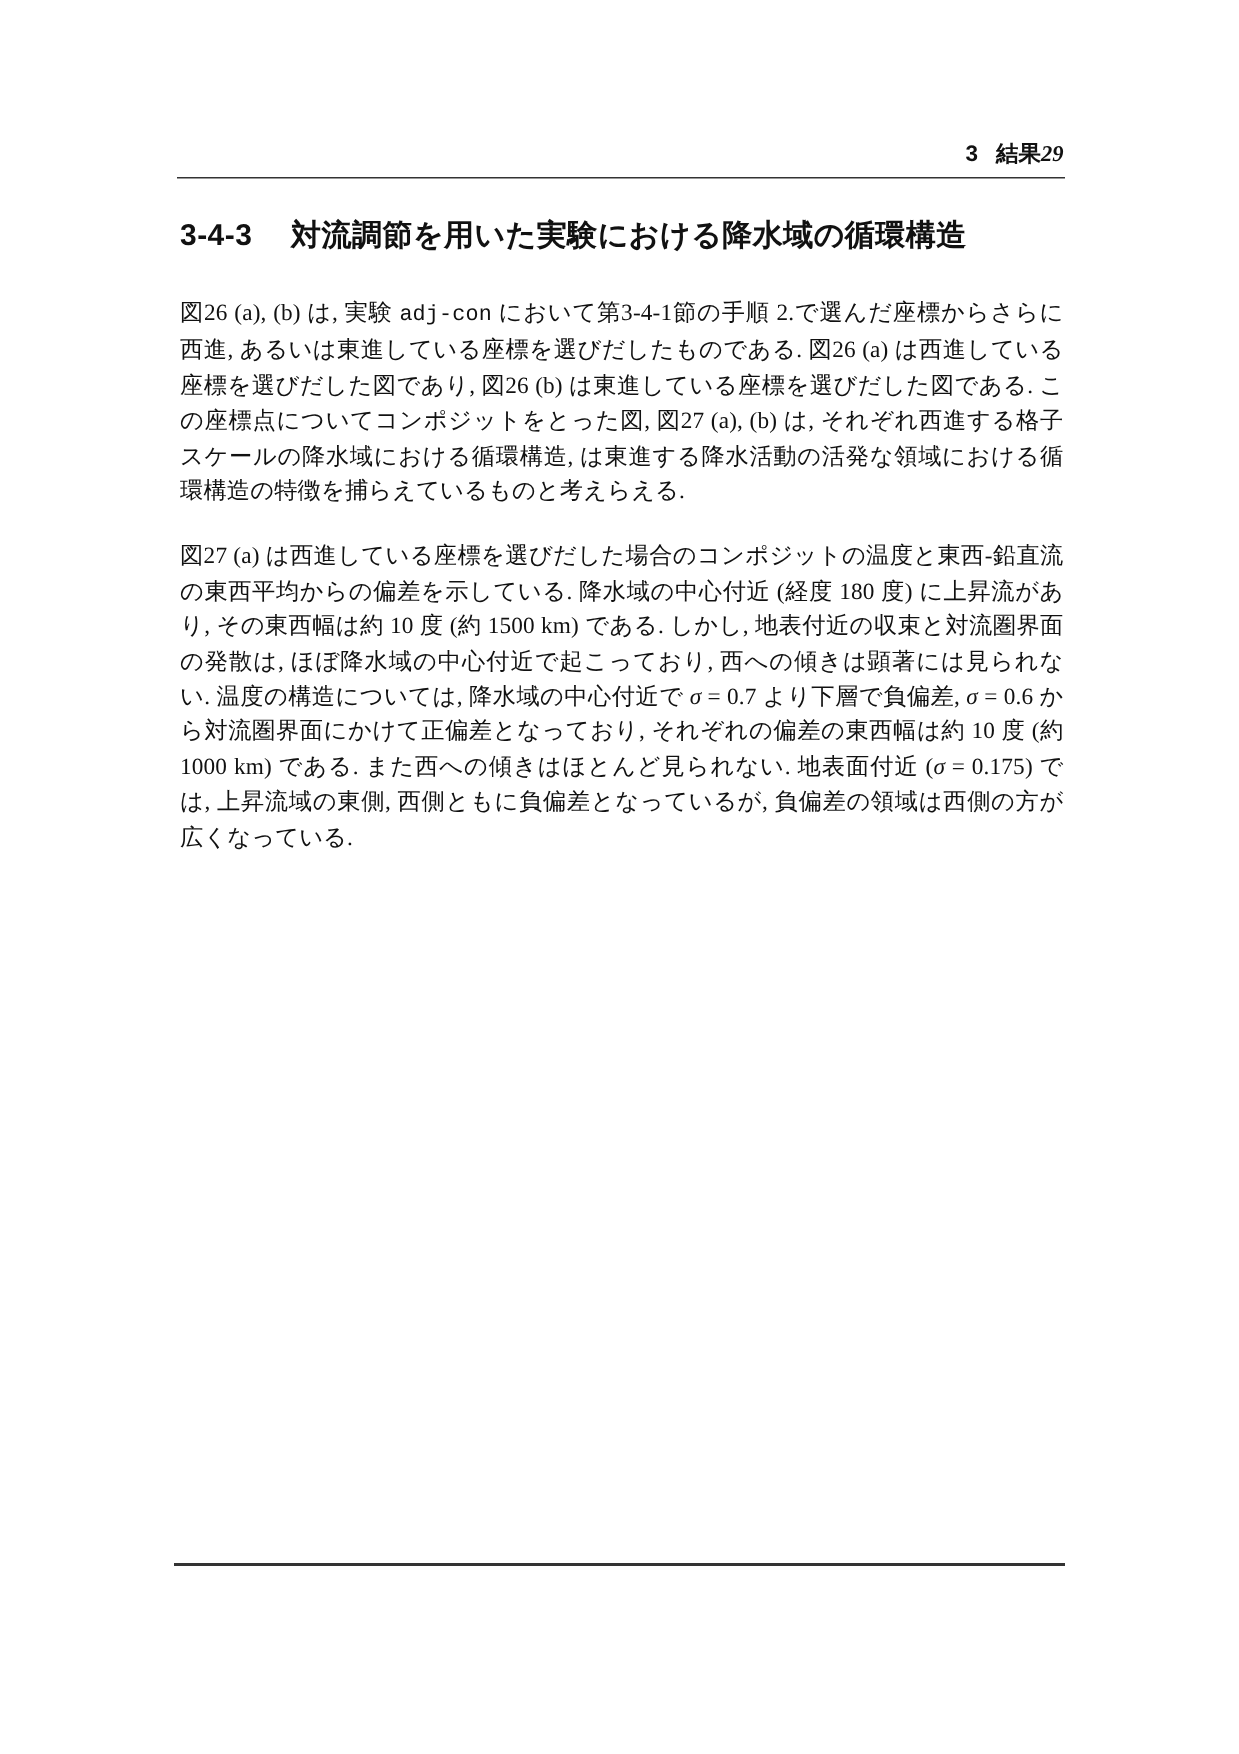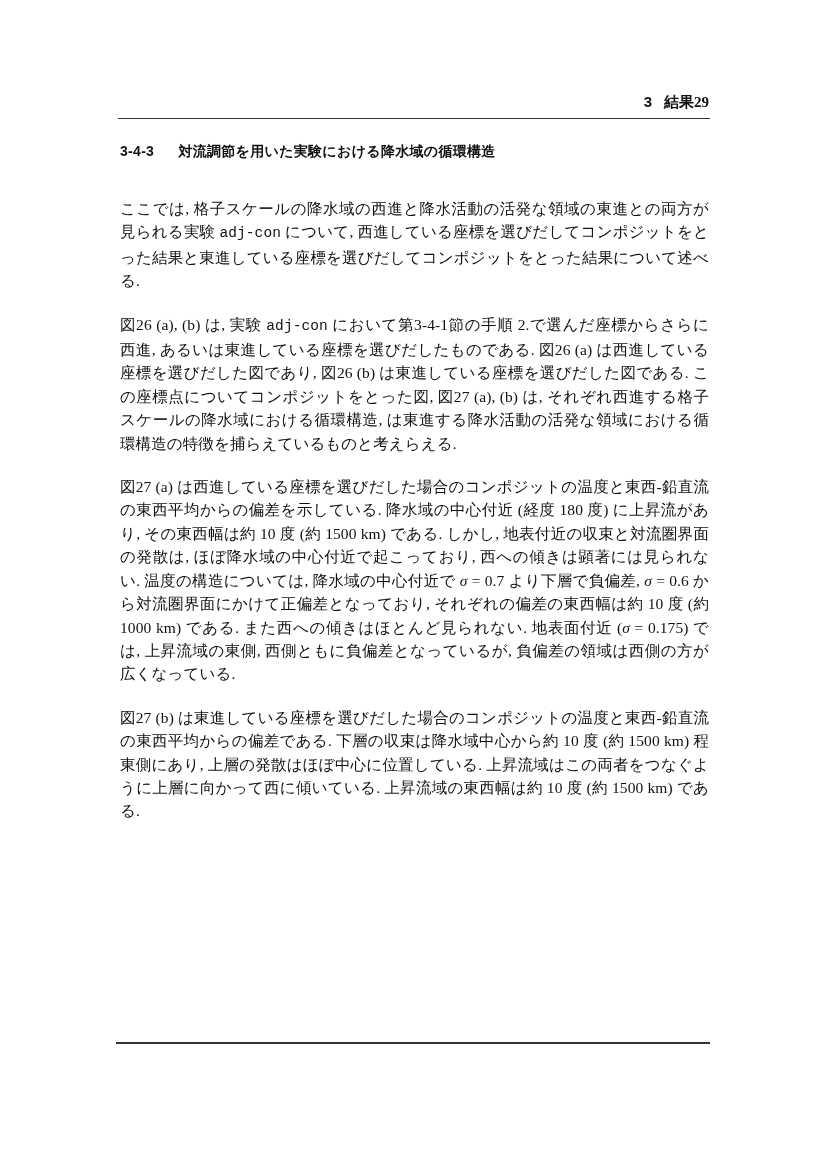--- a/index.html
+++ b/index.html
@@ -29,36 +29,37 @@
   }
   .running-header .sec-no {
     font-family: "Liberation Sans", "DejaVu Sans", sans-serif;
     margin-right: 12px;
   }
   .running-header .sec-title {
     font-family: "Liberation Sans", "DejaVu Sans", sans-serif;
   }
   .running-header .page-no {
     font-family: "Liberation Serif", "DejaVu Serif", serif;
+    font-style: italic;
   }
   .header-rule {
     position: absolute;
     left: 118px;
     top: 118px;
     width: 592px;
     height: 1px;
     background: #333333;
   }
   .section-heading {
     position: absolute;
     left: 120px;
     top: 143px;
     width: 589px;
     font-family: "Liberation Sans", "DejaVu Sans", sans-serif;
-    font-size: 14px;
+    font-size: 20px;
     font-weight: bold;
     letter-spacing: 0.3px;
   }
   .section-heading .sec-num {
     margin-right: 20px;
   }
   .body-text {
     position: absolute;
     left: 120px;
     top: 197px;
@@ -102,21 +103,19 @@
   </div>
 
   <div class="header-rule"></div>
 
   <div class="section-heading">
     <span class="sec-num">3-4-3</span>
     <span class="sec-title-text">対流調節を用いた実験における降水域の循環構造</span>
   </div>
 
   <div class="body-text">
-      <p class="para"><span>ここでは, 格子スケールの降水域の西進と降水活動の活発な領域の東進との両方が見られる実験 </span><span class="tt">adj-con</span><span> について, 西進している座標を選びだしてコンポジットをとった結果と東進している座標を選びだしてコンポジットをとった結果について述べる.</span></p>
       <p class="para"><span>図26 (a), (b) は, 実験 </span><span class="tt">adj-con</span><span> において第3-4-1節の手順 2.で選んだ座標からさらに西進, あるいは東進している座標を選びだしたものである. 図26 (a) は西進している座標を選びだした図であり, 図26 (b) は東進している座標を選びだした図である. この座標点についてコンポジットをとった図, 図27 (a), (b) は, それぞれ西進する格子スケールの降水域における循環構造, は東進する降水活動の活発な領域における循環構造の特徴を捕らえているものと考えらえる.</span></p>
       <p class="para"><span>図27 (a) は西進している座標を選びだした場合のコンポジットの温度と東西-鉛直流の東西平均からの偏差を示している. 降水域の中心付近 (経度 180 度) に上昇流があり, その東西幅は約 10 度 (約 1500 km) である. しかし, 地表付近の収束と対流圏界面の発散は, ほぼ降水域の中心付近で起こっており, 西への傾きは顕著には見られない. 温度の構造については, 降水域の中心付近で </span><span class="it">σ</span><span> = 0.7 より下層で負偏差, </span><span class="it">σ</span><span> = 0.6 から対流圏界面にかけて正偏差となっており, それぞれの偏差の東西幅は約 10 度 (約 1000 km) である. また西への傾きはほとんど見られない. 地表面付近 (</span><span class="it">σ</span><span> = 0.175) では, 上昇流域の東側, 西側ともに負偏差となっているが, 負偏差の領域は西側の方が広くなっている.</span></p>
-      <p class="para"><span>図27 (b) は東進している座標を選びだした場合のコンポジットの温度と東西-鉛直流の東西平均からの偏差である. 下層の収束は降水域中心から約 10 度 (約 1500 km) 程東側にあり, 上層の発散はほぼ中心に位置している. 上昇流域はこの両者をつなぐように上層に向かって西に傾いている. 上昇流域の東西幅は約 10 度 (約 1500 km) である.</span></p>
     </div>
 
   <div class="footer-rule"></div>
 
 </div>
 
 </body></html>

